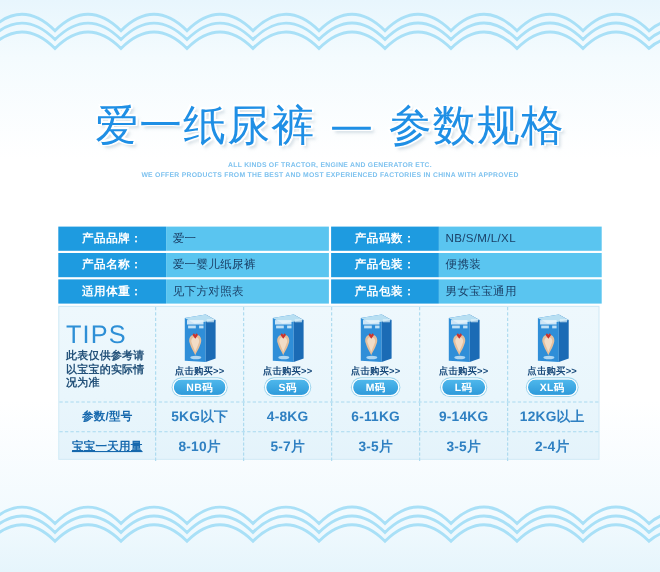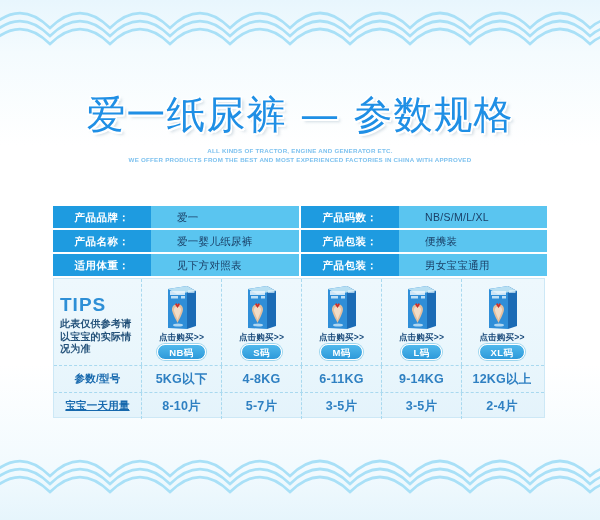--- a/index.html
+++ b/index.html
@@ -88,21 +88,21 @@
   td.lbl {
     background: #1e9be0;
     color: #ffffff;
     font-weight: bold;
     text-align: center;
     letter-spacing: 0.5px;
   }
   td.val {
     background: #5ac5f0;
     color: #1a3f66;
-    padding-left: 26px;
+    padding-left: 6px;
     letter-spacing: 0.3px;
   }
   td.gap { background: transparent; width: 4px; }
   col.c-lbl { width: 98px; }
   col.c-val { width: 148px; }
   col.c-gap { width: 2px; }
 
   
   .lower-panel {
     position: absolute;
@@ -134,25 +134,25 @@
 
   
   .row-products { height: 86px; }
   .tips-cell {
     align-items: flex-start;
     justify-content: center;
     padding: 4px 0 0 6px;
   }
   .tips-title {
     font-family: "Liberation Sans", "DejaVu Sans", sans-serif;
-    font-size: 19px;
+    font-size: 23px;
     color: #2e8fd6;
     line-height: 25px;
     letter-spacing: 1px;
-    font-weight: bold;
+    font-weight: normal;
   }
   .tips-body {
     font-size: 10px;
     color: #24527a;
     line-height: 12.5px;
     font-weight: bold;
     letter-spacing: 0.2px;
     margin-top: 1px;
     width: 80px;
   }

